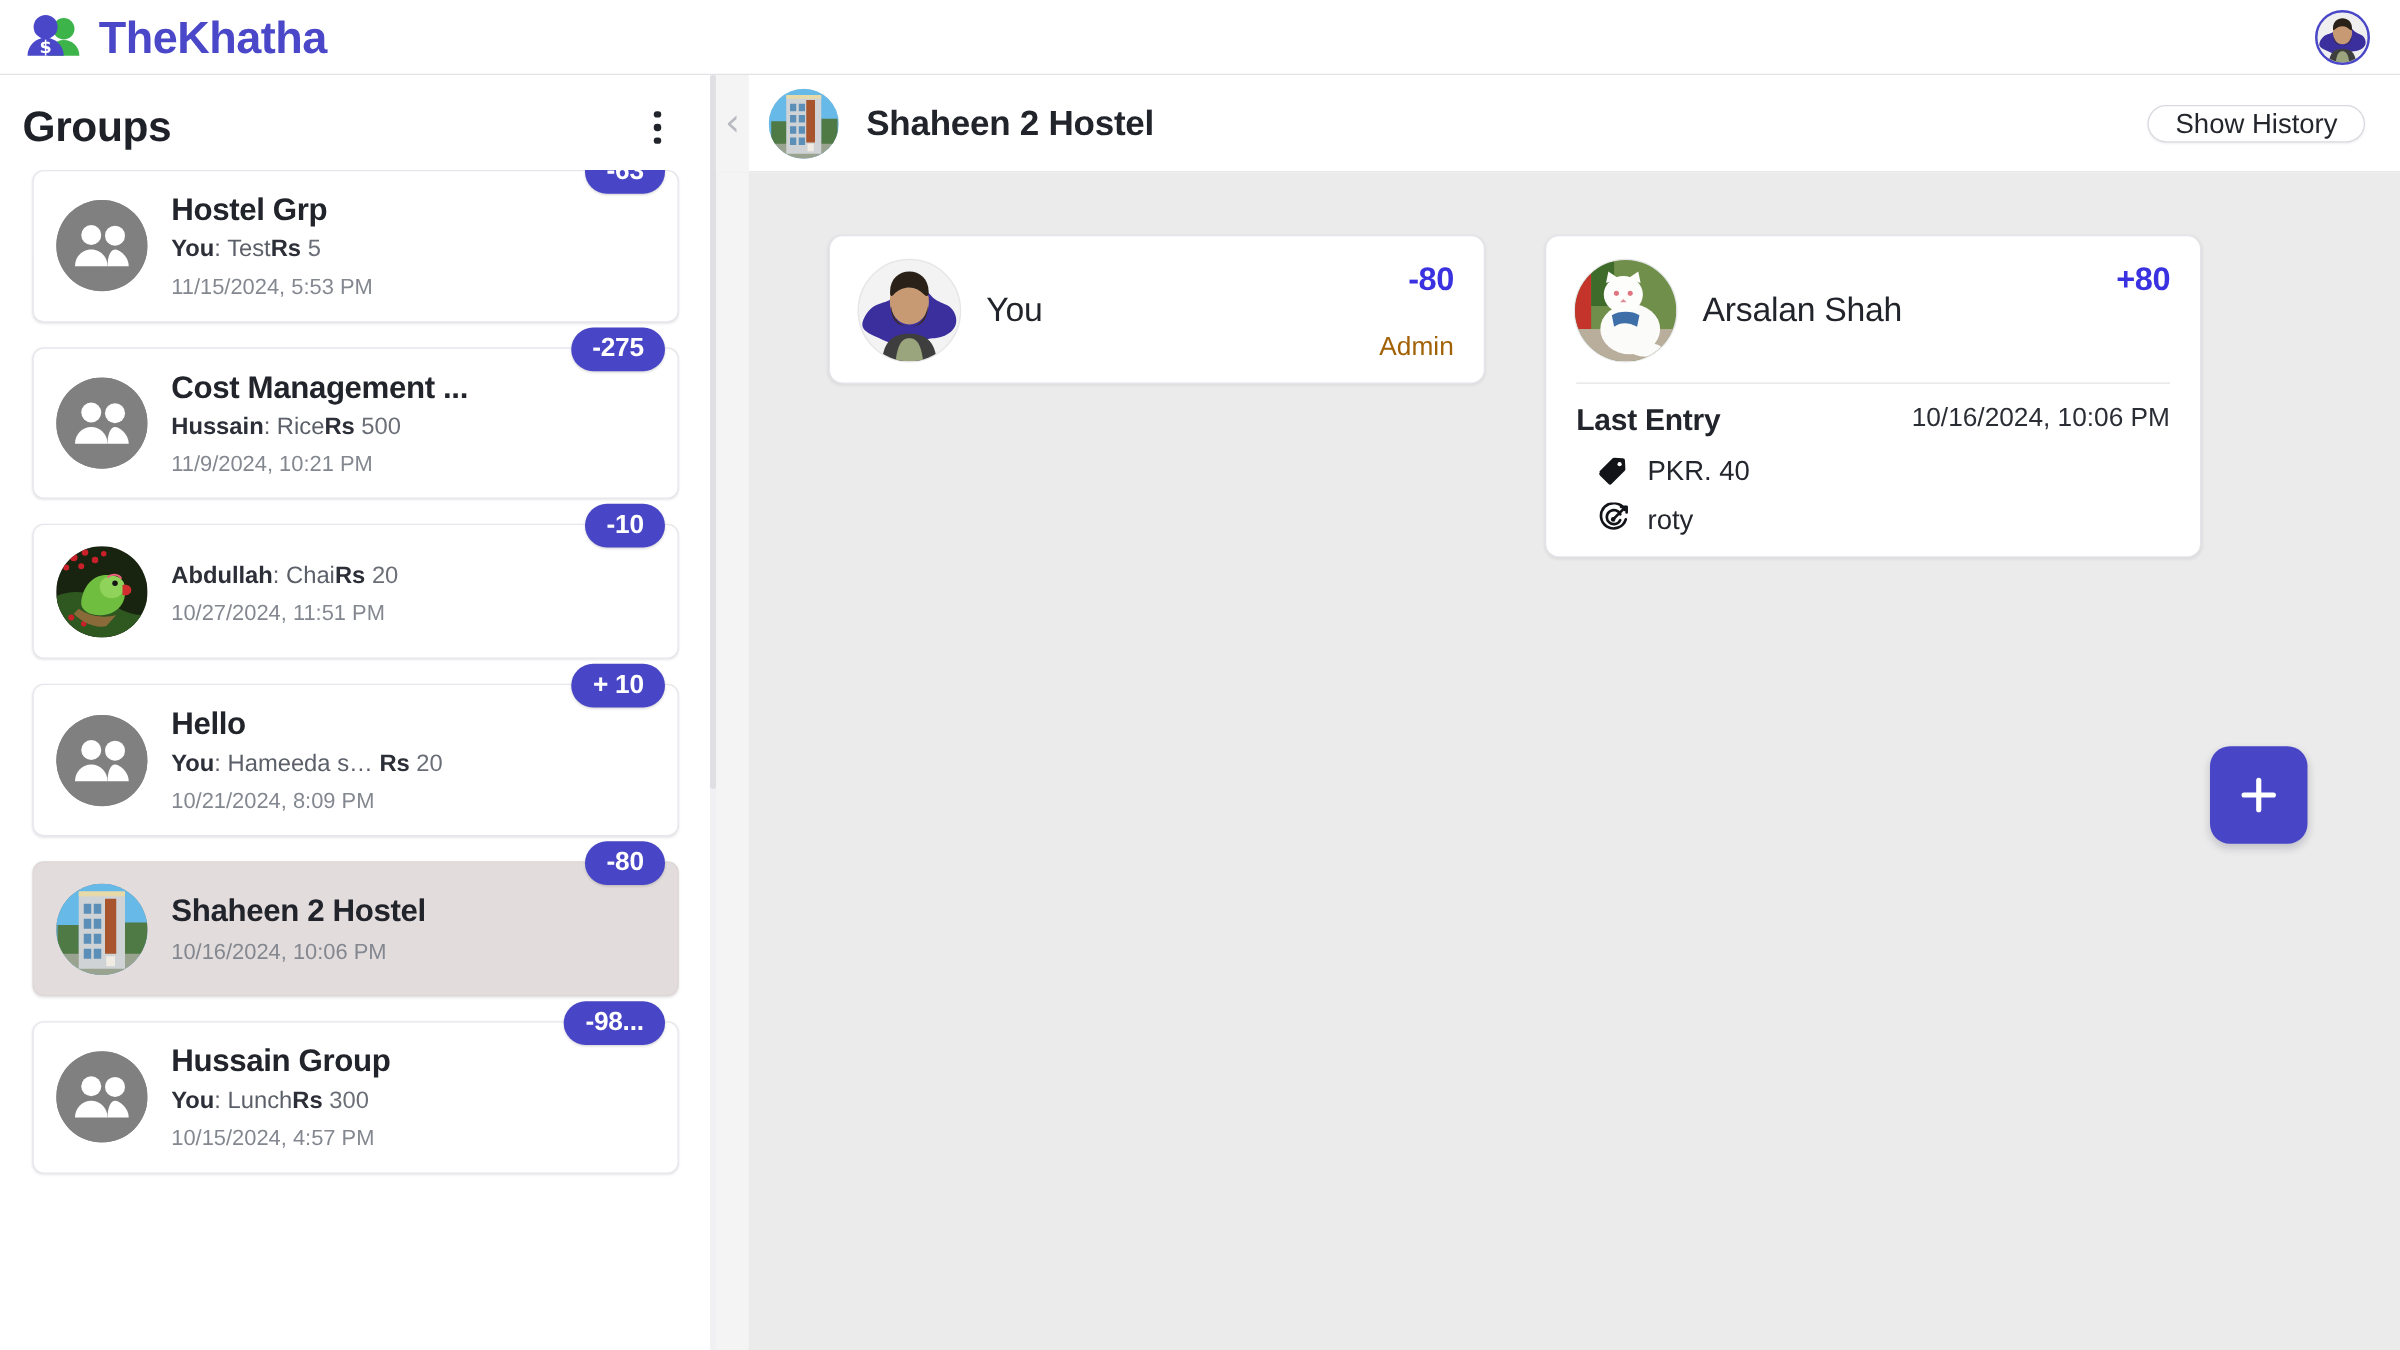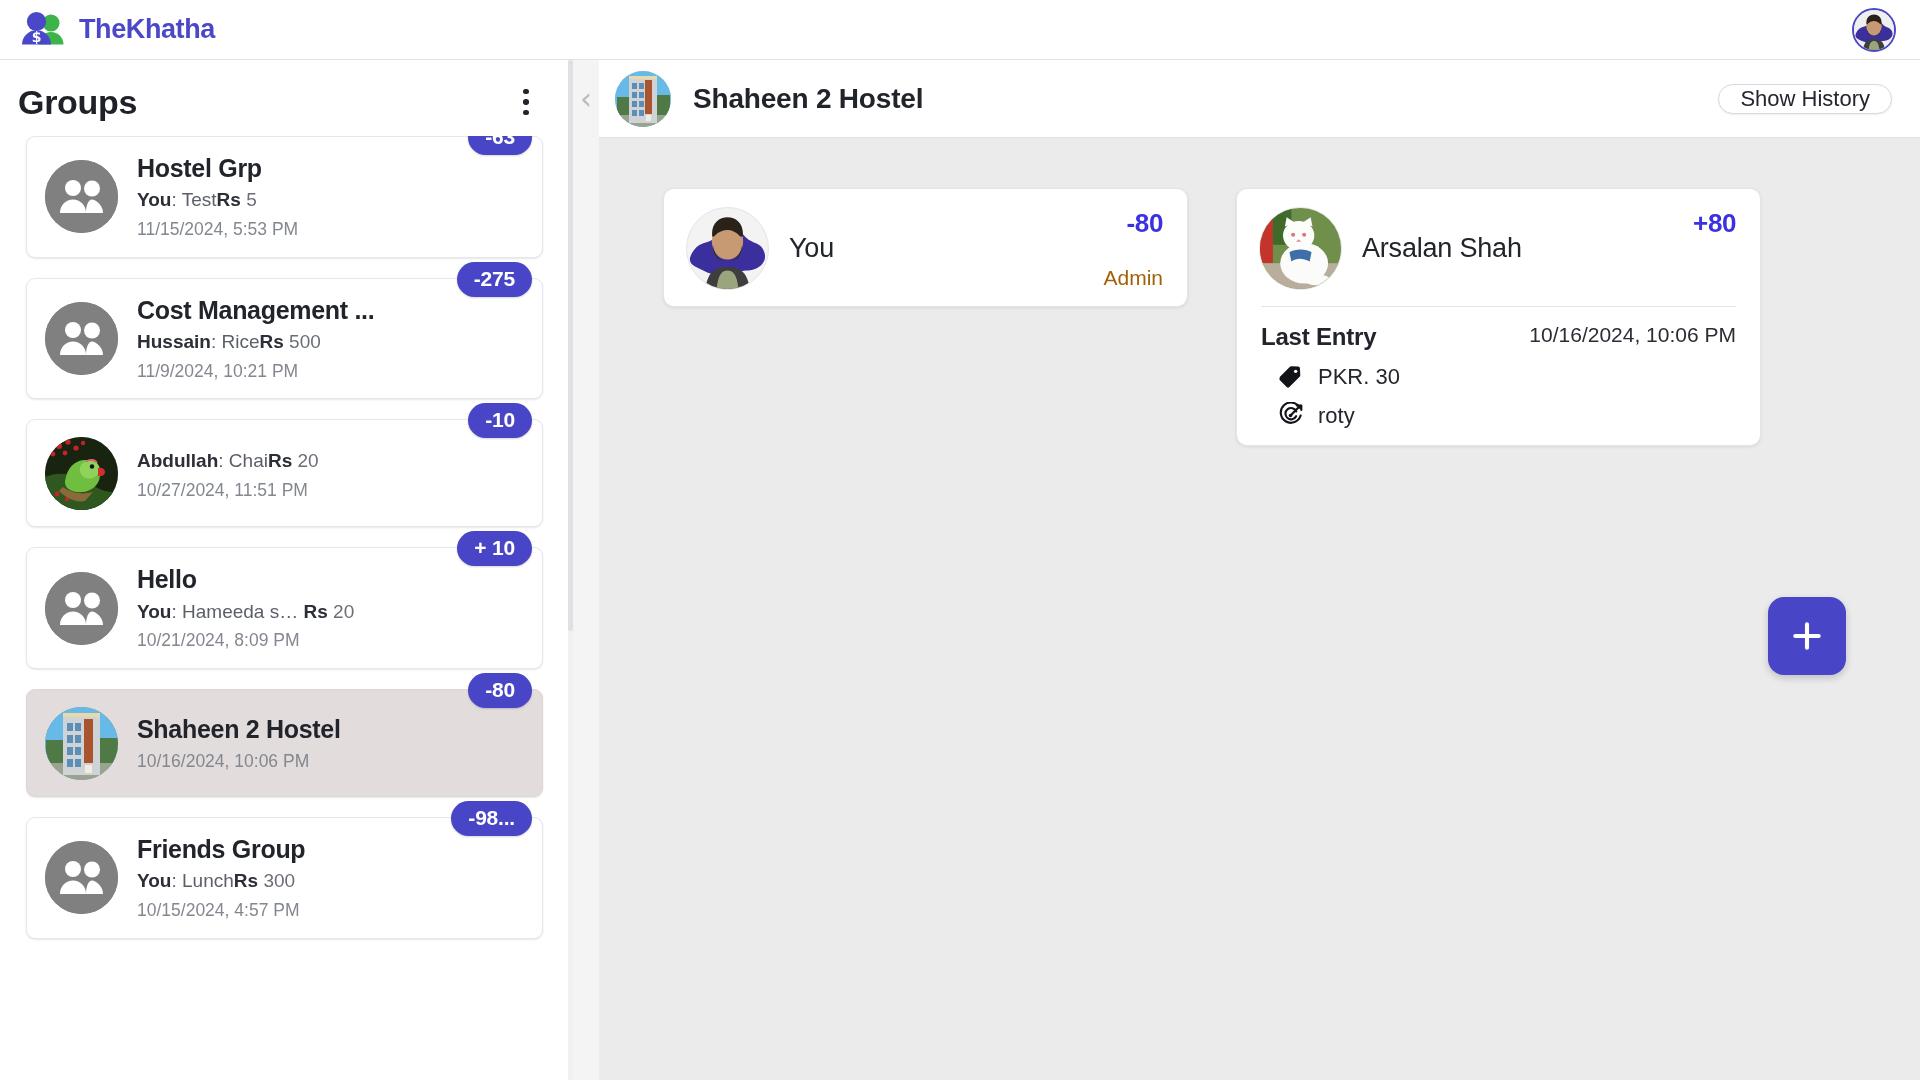--- a/index.html
+++ b/index.html
@@ -17,21 +17,21 @@
     height: 60px; flex: 0 0 60px;
     background: #fff;
     border-bottom: 1px solid #e2e2e6;
     display: flex; align-items: center;
     padding: 0 24px 0 20px;
     position: relative; z-index: 30;
   }
   .brand { display: flex; align-items: center; gap: 13px; }
   .brand-logo { width: 46px; height: 40px; display: block; }
   .brand-name {
-    font-size: 27px; font-weight: bold; letter-spacing: -0.4px;
+    font-size: 36px; font-weight: bold; letter-spacing: -0.4px;
     color: #4a47c9;
   }
   .topbar-spacer { flex: 1 1 auto; }
   .user-avatar {
     width: 44px; height: 44px; border-radius: 50%;
     border: 2px solid #4a47c9;
     overflow: hidden; flex: 0 0 auto;
     background: #d8d8df;
   }
   .user-avatar svg { display: block; width: 100%; height: 100%; }
@@ -368,21 +368,21 @@
             <div class="group-avatar">
               <svg viewBox="0 0 73 73">
   <rect width="73" height="73" fill="#808080"></rect>
   <circle cx="28" cy="28" r="8" fill="#ffffff"></circle>
   <circle cx="47" cy="28.5" r="8" fill="#ffffff"></circle>
   <path d="M15 53c0-8 6-13.5 13-13.5S41 45 41 53z" fill="#ffffff"></path>
   <path d="M41 53c0-8 2.5-13.5 6-13.5S58 45 58 53z" fill="#ffffff"></path>
 </svg>
             </div>
             <div class="group-text">
-              <div class="group-name">Friends Group</div>
+              <div class="group-name">Hussain Group</div>
               <div class="group-sub"><b>You</b><span>: </span><span>Lunch</span><b>Rs</b><span class="amt"> </span><span class="amt">300</span></div>
               <div class="group-date">10/15/2024, 4:57 PM</div>
             </div>
           </div>
         </div>
       <div class="sidebar-scrollbar">
         <div class="thumb"></div>
       </div>
     </div>
 
@@ -463,21 +463,21 @@
           <div class="card-divider"></div>
           <div class="entry-head">
             <div class="entry-label">Last Entry</div>
             <div class="entry-date">10/16/2024, 10:06 PM</div>
           </div>
           <div class="entry-row">
             <svg class="ic" viewBox="0 0 24 24">
               <path d="M2.2 12.6 11.3 3.5a2 2 0 0 1 1.5-.6l6.1.3a1.6 1.6 0 0 1 1.5 1.5l.3 6.1a2 2 0 0 1-.6 1.5l-9.1 9.1a1.7 1.7 0 0 1-2.4 0l-6-6a1.7 1.7 0 0 1 0-2.4z" fill="#111318"></path>
               <circle cx="16.6" cy="7.4" r="1.5" fill="#ffffff"></circle>
             </svg>
-            <div class="txt">PKR. 30</div>
+            <div class="txt">PKR. 40</div>
           </div>
           <div class="entry-row">
             <svg class="ic" viewBox="0 0 24 24">
               <path d="M20.3 5.2A9 9 0 1 0 21 12" fill="none" stroke="#111318" stroke-width="1.9" stroke-linecap="round"></path>
               <path d="M17.1 8.4A5 5 0 1 0 17 12.6" fill="none" stroke="#111318" stroke-width="1.9" stroke-linecap="round"></path>
               <circle cx="12" cy="12" r="1.6" fill="#111318"></circle>
               <path d="M12 12 20.6 3.4" stroke="#111318" stroke-width="1.9" stroke-linecap="round"></path>
               <path d="M17.6 3.1h4v4" fill="none" stroke="#111318" stroke-width="1.9" stroke-linecap="round" stroke-linejoin="round"></path>
             </svg>
             <div class="txt">roty</div>

